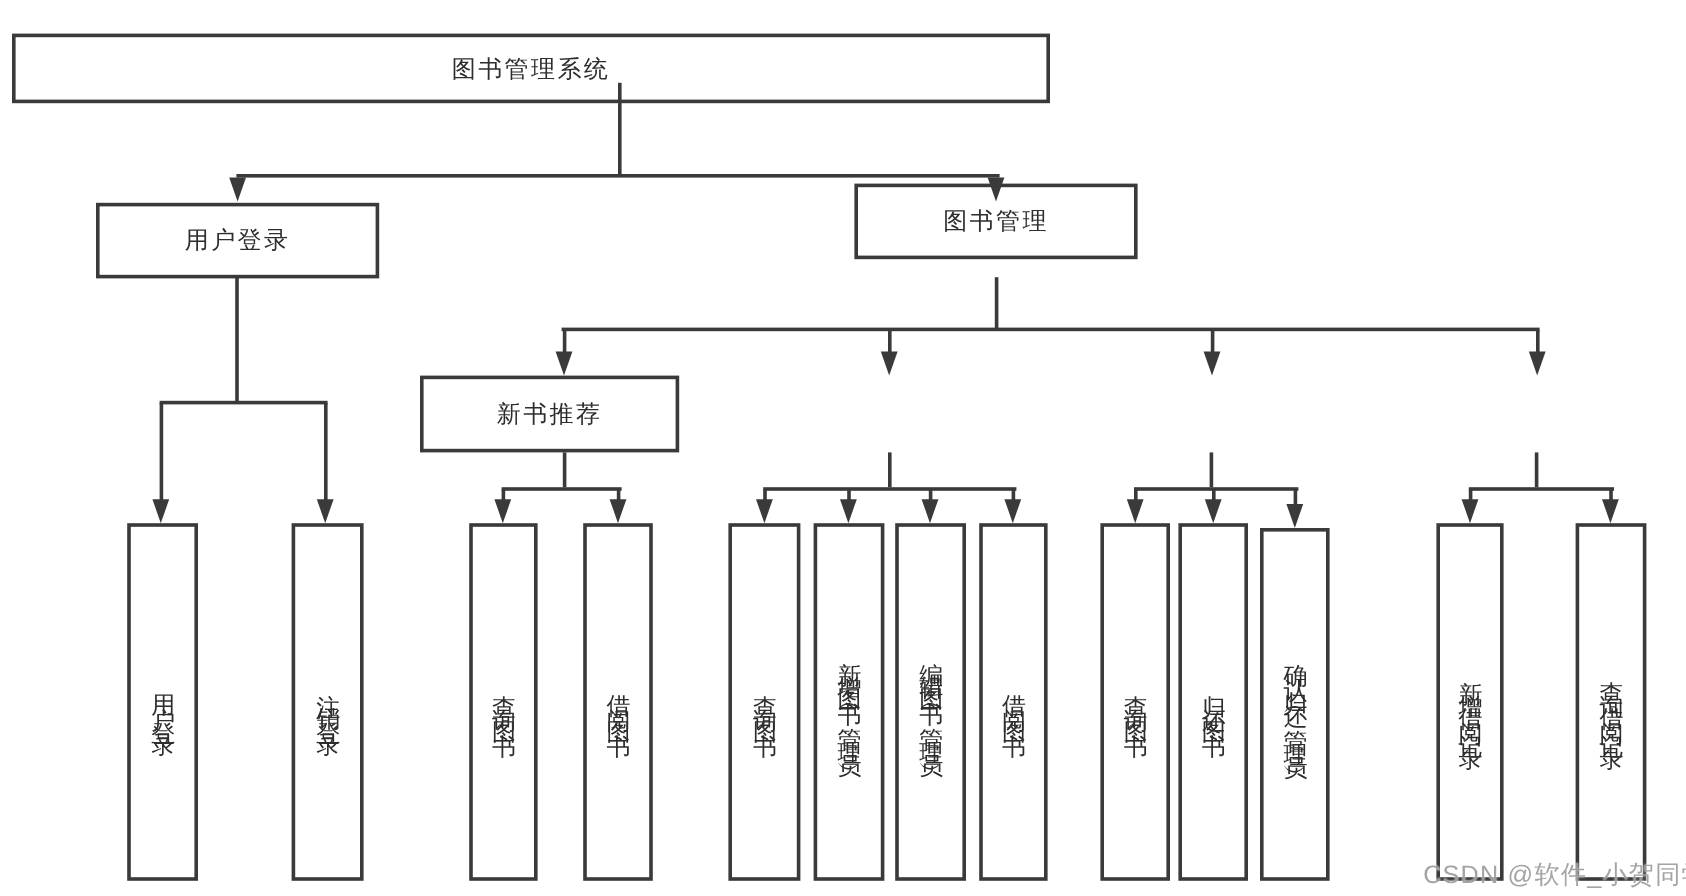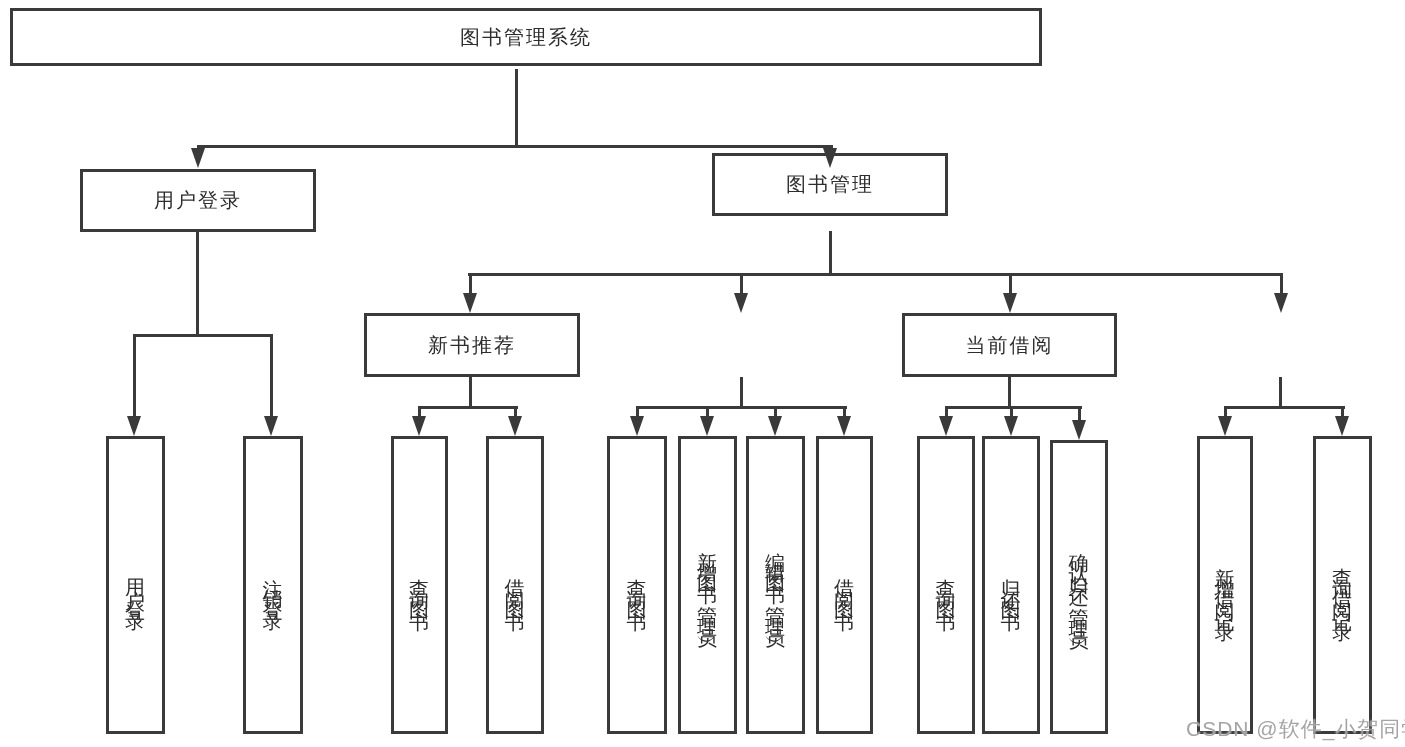--- a/index.html
+++ b/index.html
@@ -26,36 +26,33 @@
     position:absolute;left:1186px;top:715px;font-size:21px;letter-spacing:1px;
     color:rgba(152,150,150,0.88);white-space:nowrap;z-index:5;
     text-shadow:0 0 2px #ffffff;
   }
 </style>
 </head>
 <body>
 
 <div class="stage">
 
-  <div class="box hh" style="left:10px;top:8px;width:1032px;height:58px">
+  <div class="box hh" style="left:10px;top:28px;width:865px;height:58px">
     <span>图书管理系统</span>
   </div>
 
   <div class="box hh" style="left:80px;top:169px;width:236px;height:63px">
     <span>用户登录</span>
   </div>
   <div class="box hh" style="left:712px;top:153px;width:236px;height:63px">
     <span>图书管理</span>
   </div>
 
-  <div class="box hh" style="left:364px;top:313px;width:216px;height:64px">
+  <div class="box hh" style="left:350px;top:313px;width:216px;height:64px">
     <span>新书推荐</span>
-  </div>
-  <div class="box hh" style="left:902px;top:313px;width:215px;height:64px">
-    <span>当前借阅</span>
   </div>
 
   <div class="box vv" style="left:106px;top:436px;width:59px;height:298px">
     <span>用户登录</span>
   </div>
   <div class="box vv" style="left:243px;top:436px;width:60px;height:298px">
     <span>注销登录</span>
   </div>
 
   <div class="box vv" style="left:391px;top:436px;width:57px;height:298px">

